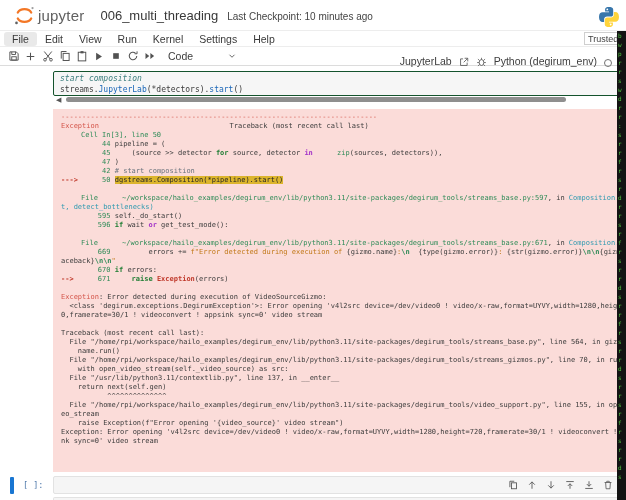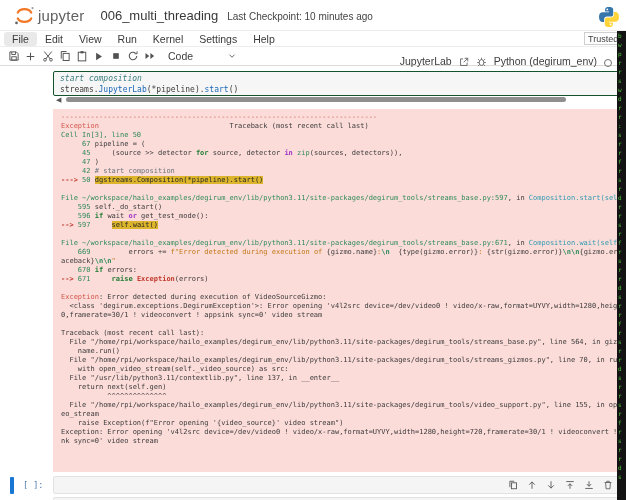--- a/index.html
+++ b/index.html
@@ -46,21 +46,21 @@
     background:#8f8f8f; border-radius:3px; }
 
   
   .output { position:absolute; left:53px; top:109px; width:569px; height:363px;
     background:#fbdcd9; padding:4px 0 0 8px; overflow:hidden; }
   .out-line { font-family:"DejaVu Sans Mono","Liberation Mono",monospace; font-size:7px;
     line-height:9px; white-space:pre; color:#3b3b3b; }
   .seg-p  { color:#3b3b3b; }
   .seg-r  { color:#d4554a; }
   .seg-rb { color:#c0392b; font-weight:bold; }
-  .seg-g  { color:#2e8b57; }
+  .seg-g  { color:#2e8b57;margin-left:20px; }
   .seg-gb { color:#1e7d32; font-weight:bold; }
   .seg-pb { color:#a333c8; font-weight:bold; }
   .seg-cy { color:#2f9ab0; }
   .seg-o  { color:#c17817; }
   .seg-tb { color:#2e8b57; font-weight:bold; }
   .seg-cm { color:#6a737d; }
   .seg-hl { background:#dcb52d; color:#252525; }
   .seg-cmt { color:#408080; font-style:italic; }
   .seg-fn { color:#1a66b8; }
 
@@ -185,43 +185,43 @@
         <path d="M8 5.2V2.6M5 6.5L2.8 4.4M11 6.5l2.2-2.1M4.6 9.5H1.6M11.4 9.5h3M5 12.5l-2.2 2M11 12.5l2.2 2" stroke="#525252" stroke-width="1.1" fill="none"></path>
       </svg>
       <span class="tb-text">Python (degirum_env)</span>
       <span class="kernel-circle"></span>
     </span>
   </div>
 
   <div class="code-cell">
     <div id="code-pre">
         <div class="code-line"><span class="seg-cmt">start composition</span></div>
-        <div class="code-line"><span class="seg-p">streams</span><span class="seg-p">.</span><span class="seg-fn">JupyterLab</span><span class="seg-p">(*pipeline)</span><span class="seg-p">.</span><span class="seg-fn">start</span><span class="seg-p">()</span></div>
+        <div class="code-line"><span class="seg-p">streams</span><span class="seg-p">.</span><span class="seg-fn">JupyterLab</span><span class="seg-p">(*detectors)</span><span class="seg-p">.</span><span class="seg-fn">start</span><span class="seg-p">()</span></div>
       </div>
   </div>
   <div class="hscroll">
     <span class="hscroll-arrow">◀</span>
     <div class="hscroll-thumb"></div>
   </div>
 
   <div class="output">
     <div id="output-pre">
         <div class="out-line"><span class="seg-r">---------------------------------------------------------------------------</span></div>
         <div class="out-line"><span class="seg-r">Exception</span><span class="seg-p">                               Traceback (most recent call last)</span></div>
         <div class="out-line"><span class="seg-g">Cell In[3], line 50</span></div>
-        <div class="out-line"><span class="seg-g">     67</span><span class="seg-p"> pipeline = (</span></div>
+        <div class="out-line"><span class="seg-g">     44</span><span class="seg-p"> pipeline = (</span></div>
         <div class="out-line"><span class="seg-g">     45</span><span class="seg-p">     (source &gt;&gt; detector </span><span class="seg-gb">for</span><span class="seg-p"> source, detector </span><span class="seg-pb">in</span><span class="seg-p"> </span><span class="seg-g">zip</span><span class="seg-p">(sources, detectors)),</span></div>
         <div class="out-line"><span class="seg-g">     47</span><span class="seg-p"> )</span></div>
         <div class="out-line"><span class="seg-g">     42</span><span class="seg-p"> </span><span class="seg-cm"># start composition</span></div>
         <div class="out-line"><span class="seg-rb">---&gt; </span><span class="seg-g">50</span><span class="seg-p"> </span><span class="seg-hl">dgstreams.Composition(*pipeline).start()</span></div>
         <div class="out-line"><span class="seg-p"> </span></div>
         <div class="out-line"><span class="seg-g">File </span><span class="seg-g">~/workspace/hailo_examples/degirum_env/lib/python3.11/site-packages/degirum_tools/streams_base.py:597</span><span class="seg-p">, in </span><span class="seg-cy">Composition.start(self, wai</span></div>
+        <div class="out-line"><span class="seg-cy">t, detect_bottlenecks)</span></div>
         <div class="out-line"><span class="seg-g">    595</span><span class="seg-p"> self._do_start()</span></div>
         <div class="out-line"><span class="seg-g">    596</span><span class="seg-p"> </span><span class="seg-gb">if</span><span class="seg-p"> wait </span><span class="seg-pb">or</span><span class="seg-p"> get_test_mode():</span></div>
-        <div class="out-line"><span class="seg-rb">--&gt; </span><span class="seg-g">597</span><span class="seg-p">     </span><span class="seg-hl">self.wait()</span></div>
         <div class="out-line"><span class="seg-p"> </span></div>
         <div class="out-line"><span class="seg-g">File </span><span class="seg-g">~/workspace/hailo_examples/degirum_env/lib/python3.11/site-packages/degirum_tools/streams_base.py:671</span><span class="seg-p">, in </span><span class="seg-cy">Composition.wait(self)</span></div>
         <div class="out-line"><span class="seg-g">    669</span><span class="seg-p">         errors += </span><span class="seg-o">f"Error detected during execution of </span><span class="seg-p">{gizmo.name}</span><span class="seg-o">:</span><span class="seg-tb">\n</span><span class="seg-o">  </span><span class="seg-p">{type(gizmo.error)}</span><span class="seg-o">: </span><span class="seg-p">{str(gizmo.error)}</span><span class="seg-tb">\n\n</span><span class="seg-p">{gizmo.error.tr</span></div>
         <div class="out-line"><span class="seg-p">aceback}</span><span class="seg-tb">\n\n</span><span class="seg-o">"</span></div>
         <div class="out-line"><span class="seg-g">    670</span><span class="seg-p"> </span><span class="seg-gb">if</span><span class="seg-p"> errors:</span></div>
         <div class="out-line"><span class="seg-rb">--&gt; </span><span class="seg-g">671</span><span class="seg-p">     </span><span class="seg-gb">raise</span><span class="seg-p"> </span><span class="seg-rb">Exception</span><span class="seg-p">(errors)</span></div>
         <div class="out-line"><span class="seg-p"> </span></div>
         <div class="out-line"><span class="seg-r">Exception</span><span class="seg-p">: Error detected during execution of VideoSourceGizmo:</span></div>
         <div class="out-line"><span class="seg-p">  &lt;class 'degirum.exceptions.DegirumException'&gt;: Error opening 'v4l2src device=/dev/video0 ! video/x-raw,format=UYVY,width=1280,height=72</span></div>
         <div class="out-line"><span class="seg-p">0,framerate=30/1 ! videoconvert ! appsink sync=0' video stream</span></div>

